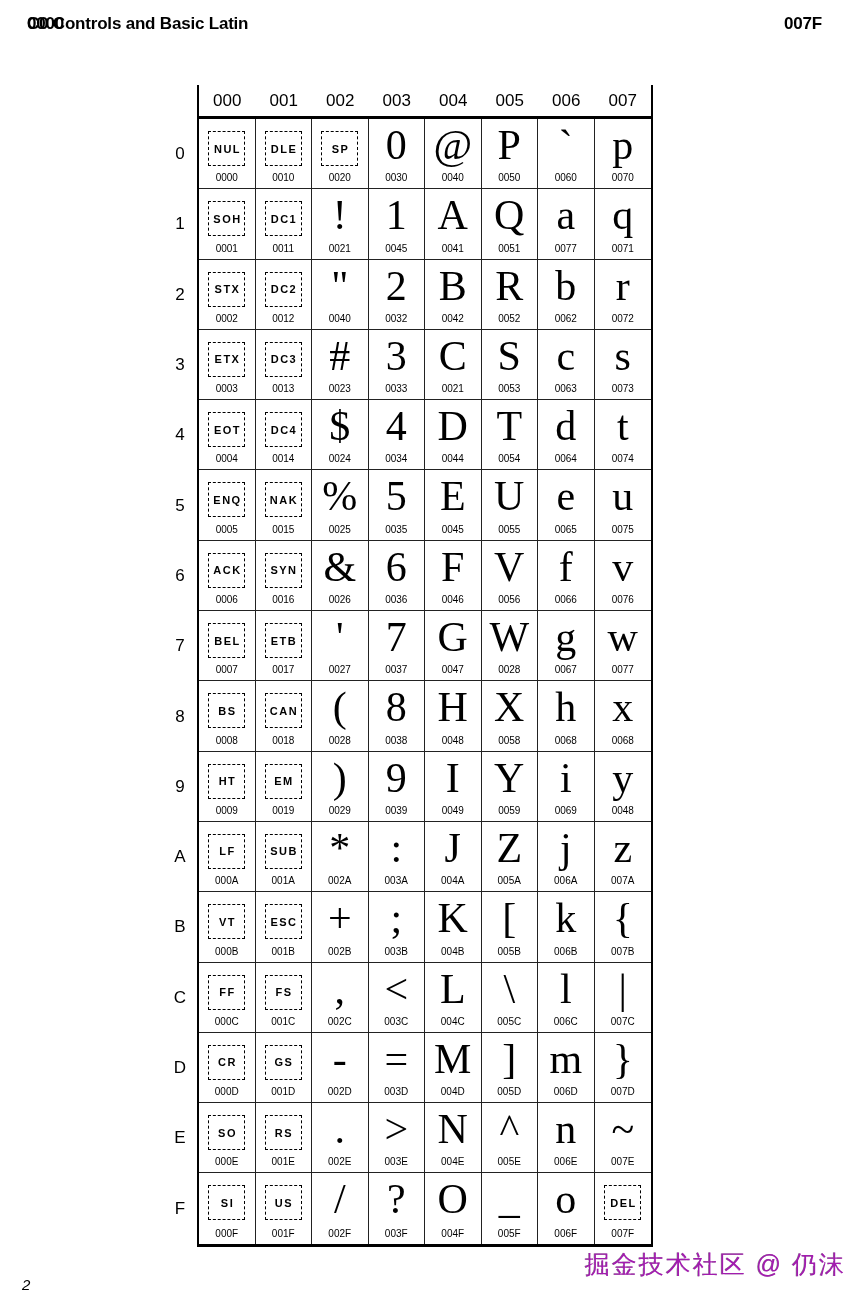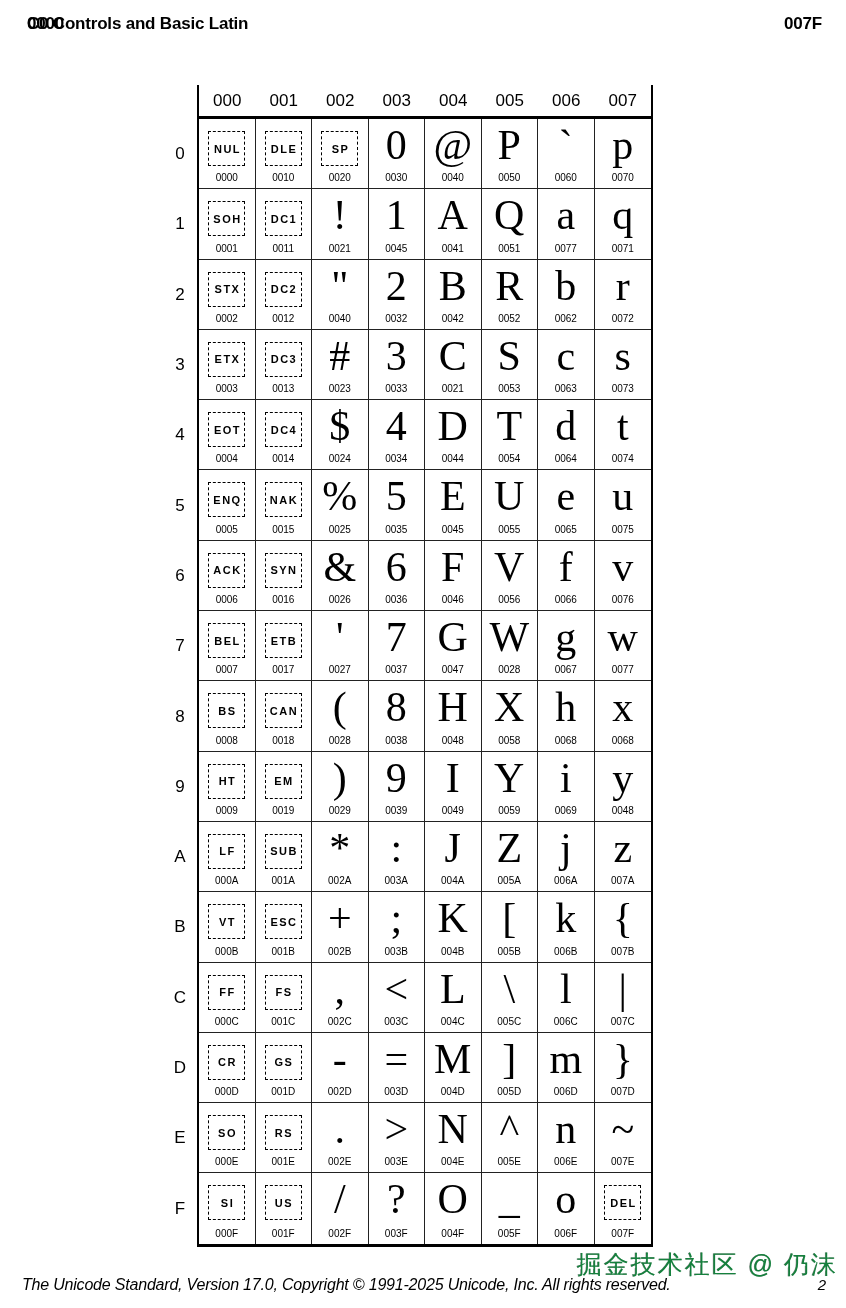--- a/index.html
+++ b/index.html
@@ -71,22 +71,22 @@
     width:37px; height:35px; margin-top:6px;
     display:flex; align-items:center; justify-content:center;
     font-size:11px; font-weight:bold; letter-spacing:1.5px; text-indent:1.5px;
   }
   .code {
     font-size:10px; line-height:12px; margin-top:auto; padding-bottom:4px;
   }
 
   
   .watermark {
-    position:absolute; right:8px; top:1248px;
-    font-size:25px; letter-spacing:2px; color:#15803d;
+    position:absolute; right:0; top:1248px;
+    font-size:25px; letter-spacing:2px; color:#a21caf;
     text-shadow:1.5px 1.5px 0 #ffffff, -0.5px -0.5px 0 #8e8e8e;
     white-space:nowrap;
   }
 
   
   .page-footer {
     position:absolute; left:22px; right:20px; top:1276px;
     display:flex; justify-content:space-between; align-items:baseline;
     font-style:italic; font-size:16px; letter-spacing:-0.2px;
   }
@@ -899,15 +899,14 @@
           <div class="ctrl-box">DEL</div>
         </div>
         <div class="code">007F</div>
       </div>
     </div>
 </div>
 
 <div class="watermark">掘金技术社区 @ 仍沫</div>
 
 <footer class="page-footer">
-  <span>The Unicode Standard, Version 17.0, Copyright © 1991-2025 Unicode, Inc. All rights reserved.</span>
   <span class="page-number">2</span>
 </footer>
 
 </body></html>

